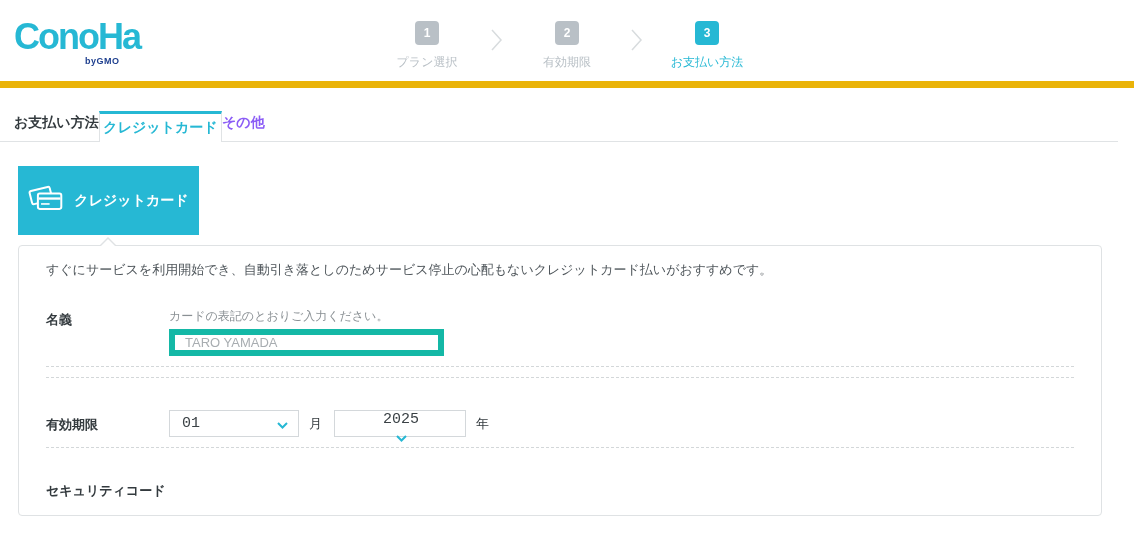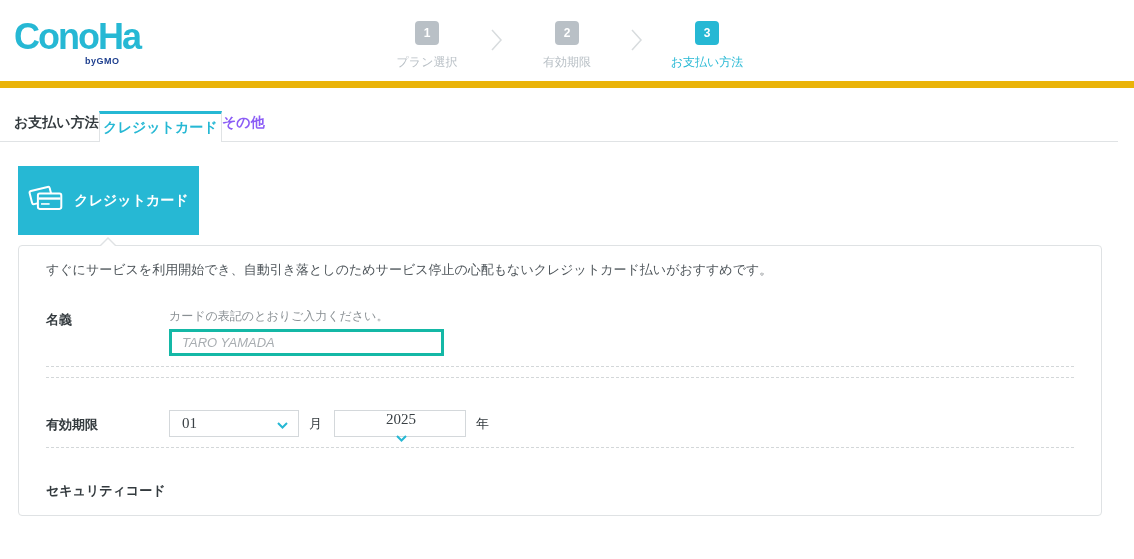--- a/index.html
+++ b/index.html
@@ -58,33 +58,33 @@
   .panel::after { content: ""; position: absolute; top: -7px; left: 81px; width: 0; height: 0;
                   border-left: 8px solid transparent; border-right: 8px solid transparent;
                   border-bottom: 8px solid #fff; }
 
   .desc { font-size: 13px; color: #4e555a; line-height: 15px; }
   .form { margin-top: 16px; }
   .frow { display: flex; margin-top: 32px; }
   .flabel { width: 123px; font-size: 13px; font-weight: bold; color: #333a3e; padding-top: 2px; }
   .frow.vcenter .flabel { padding-top: 6px; }
   .hint { font-size: 12px; color: #8a9094; margin-bottom: 6px; line-height: 14px; }
-  .text-input { width: 275px; height: 27px; border: 3px solid #14b8a6; border-radius: 0;
+  .text-input { width: 275px; height: 27px; border: 6px solid #14b8a6; border-radius: 0;
                 padding: 0 10px; font-size: 13px; color: #333a3e; outline: none;
-                font-family: "Liberation Sans", sans-serif; background: #fff; display: block; font-style: italic; }
+                font-family: "Liberation Sans", sans-serif; background: #fff; display: block; }
   .text-input::placeholder { color: #a8adb1; opacity: 1; }
   .divider { border: none; border-top: 1px dashed #d3d7d9; margin: 10px 0; }
 
   .expiry { display: flex; align-items: center; }
   .select { height: 27px; border: 1px solid #d4d8db; background: #fff; display: flex;
             align-items: center; justify-content: space-between;
             padding: 0 10px 0 12px; cursor: pointer; }
   .select.month { width: 130px; }
   .select.year  { width: 132px; flex-direction: column; }
-  .select-value { font-family: Liberation Serif, serif; font-size: 15px; color: #3a4145; }
+  .select-value { font-family: Liberation Mono, monospace; font-size: 15px; color: #3a4145; }
   .unit { margin: 0 12px 0 10px; font-size: 13px; color: #333a3e; }
 
   .sec-link { font-size: 12px; color: var(--accent); text-decoration: underline;
               display: inline-block; margin-bottom: 6px; cursor: pointer; line-height: 14px; }
 </style>
 </head>
 <body>
 
 <div class="header">
   <div class="logo">

